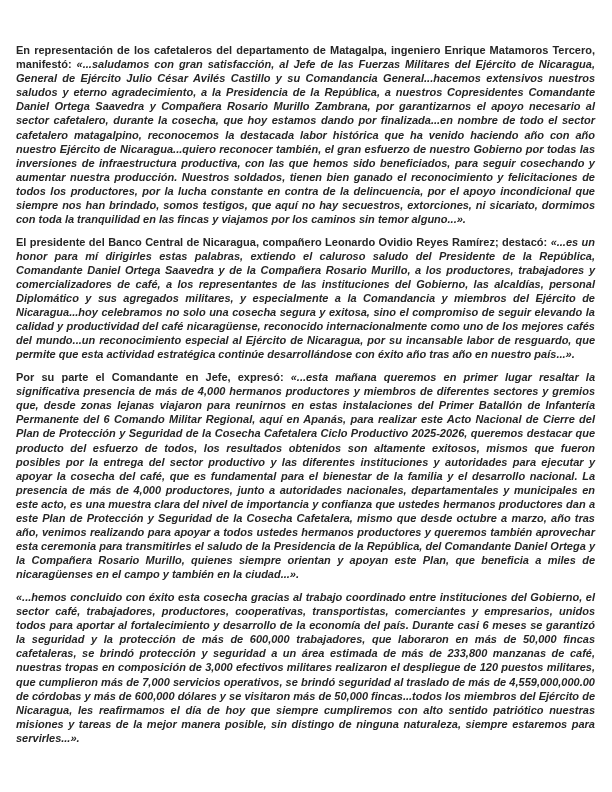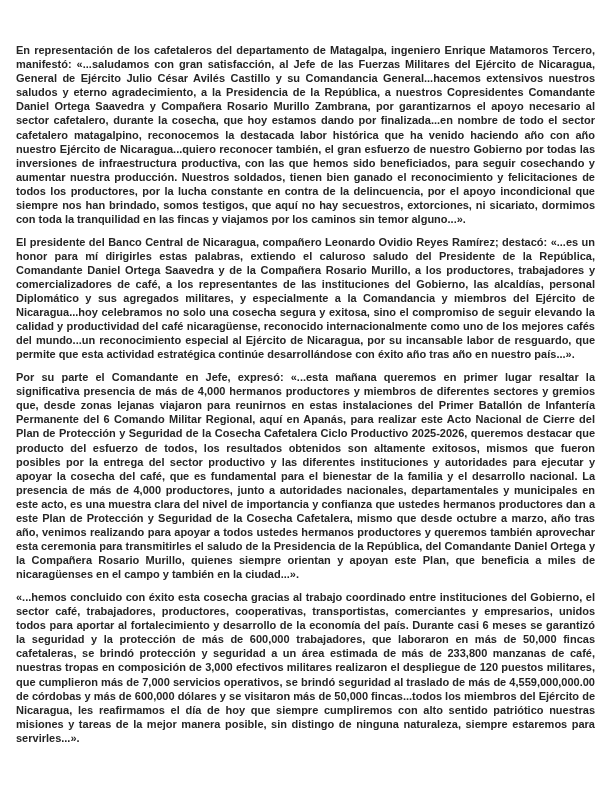--- a/index.html
+++ b/index.html
@@ -30,20 +30,21 @@
   .intro {
     font-weight: 700;
     font-style: normal;
   }
   .speaker {
     font-weight: 700;
     font-style: normal;
   }
   .quote {
     font-weight: 700;
+    font-style: italic;
   }
 </style>
 </head>
 <body>
 
 <div class="page">
 
   <p class="para"><span class="intro">En representación de los cafetaleros del departamento de Matagalpa, ingeniero </span><span class="speaker">Enrique Matamoros Tercero</span><span class="intro">, manifestó: </span><span class="quote">«...saludamos con gran satisfacción, al Jefe de las Fuerzas Militares del Ejército de Nicaragua, General de Ejército Julio César Avilés Castillo y su Comandancia General...hacemos extensivos nuestros saludos y eterno agradecimiento, a la Presidencia de la República, a nuestros Copresidentes Comandante Daniel Ortega Saavedra y Compañera Rosario Murillo Zambrana, por garantizarnos el apoyo necesario al sector cafetalero, durante la cosecha, que hoy estamos dando por finalizada...en nombre de todo el sector cafetalero matagalpino, reconocemos la destacada labor histórica que ha venido haciendo año con año nuestro Ejército de Nicaragua...quiero reconocer también, el gran esfuerzo de nuestro Gobierno por todas las inversiones de infraestructura productiva, con las que hemos sido beneficiados, para seguir cosechando y aumentar nuestra producción. Nuestros soldados, tienen bien ganado el reconocimiento y felicitaciones de todos los productores, por la lucha constante en contra de la delincuencia, por el apoyo incondicional que siempre nos han brindado, somos testigos, que aquí no hay secuestros, extorciones, ni sicariato, dormimos con toda la tranquilidad en las fincas y viajamos por los caminos sin temor alguno...».</span></p>
 
   <p class="para"><span class="intro">El presidente del Banco Central de Nicaragua, compañero </span><span class="speaker">Leonardo Ovidio Reyes Ramírez</span><span class="intro">; destacó: </span><span class="quote">«...es un honor para mí dirigirles estas palabras, extiendo el caluroso saludo del Presidente de la República, Comandante Daniel Ortega Saavedra y de la Compañera Rosario Murillo, a los productores, trabajadores y comercializadores de café, a los representantes de las instituciones del Gobierno, las alcaldías, personal Diplomático y sus agregados militares, y especialmente a la Comandancia y miembros del Ejército de Nicaragua...hoy celebramos no solo una cosecha segura y exitosa, sino el compromiso de seguir elevando la calidad y productividad del café nicaragüense, reconocido internacionalmente como uno de los mejores cafés del mundo...un reconocimiento especial al Ejército de Nicaragua, por su incansable labor de resguardo, que permite que esta actividad estratégica continúe desarrollándose con éxito año tras año en nuestro país...».</span></p>

